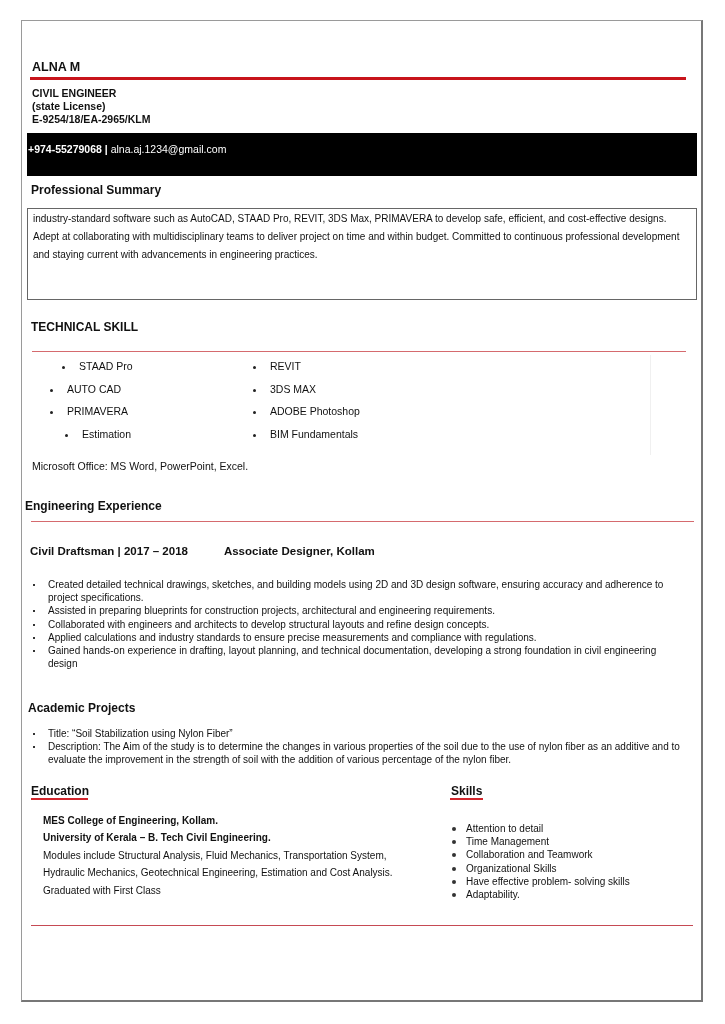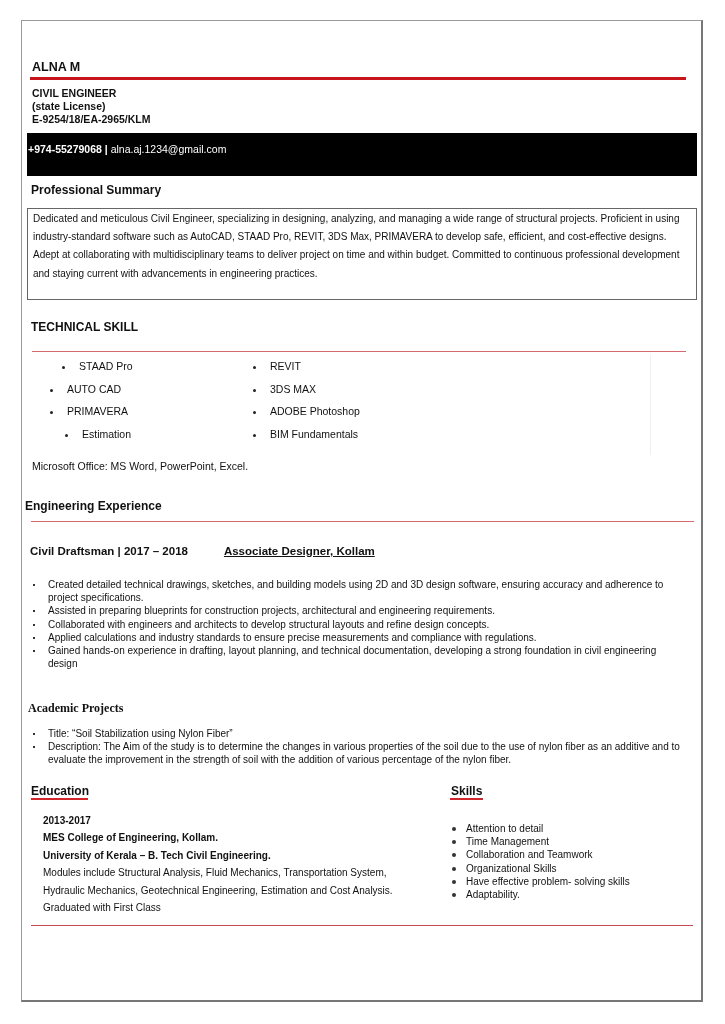--- a/index.html
+++ b/index.html
@@ -18,21 +18,21 @@
   .summary-box { left: 27px; top: 208px; width: 670px; height: 92px; border: 1px solid #666;
                  box-sizing: border-box; padding: 1px 5px; font-size: 10px; line-height: 18.2px; }
   .redline { height: 1px; background: #d56a6e; }
   .skills-grid { left: 50px; top: 360px; font-size: 10.5px; }
   .skill { position: absolute; white-space: nowrap; }
   .bullet-dot { display: inline-block; width: 3px; height: 3px; background: #222; border-radius: 50%;
                 vertical-align: middle; margin-right: 14px; }
   .faint-vline { left: 650px; top: 355px; width: 1px; height: 100px; background: #f0f0f0; }
   .office { left: 32px; top: 460px; font-size: 10.5px; }
   .job { left: 30px; top: 545px; font-size: 11.5px; font-weight: bold; white-space: nowrap; }
-  .job .role2 { margin-left: 36px; text-decoration: underline; }
+  .job .role2 { margin-left: 36px; }
   ul.exp { position: absolute; left: 32px; top: 578px; width: 656px; margin: 0; padding: 0; list-style: none;
            font-size: 10px; line-height: 13.2px; }
   ul.exp li { position: relative; padding-left: 16px; }
   ul.exp li .sq { position: absolute; left: 1px; top: 6px; width: 2px; height: 2px; background: #333; }
   .edu-block { left: 43px; top: 812px; font-size: 10px; line-height: 17.4px; }
   .edu-block .b { font-weight: bold; }
   ul.soft { position: absolute; left: 452px; top: 822px; margin: 0; padding: 0; list-style: none;
             font-size: 10px; line-height: 13.2px; }
   ul.soft li { position: relative; padding-left: 14px; }
   ul.soft li .dot { position: absolute; left: 0; top: 5px; width: 4px; height: 4px; border-radius: 50%; background: #333; }
@@ -49,21 +49,20 @@
   <div>CIVIL ENGINEER</div>
   <div>(state License)</div>
   <div>E-9254/18/EA-2965/KLM</div>
 </div>
 <div class="abs contact">
   <b>+974-55279068</b><b> | </b><span>alna.aj.1234@gmail.com</span>
 </div>
 
 <div class="abs h" style="left:31px; top:183px;">Professional Summary</div>
 <div class="abs summary-box">
-  <div>Dedicated and meticulous Civil Engineer,  specializing in designing, analyzing, and managing a wide range of structural projects. Proficient in using</div>
   <div>industry-standard software such as AutoCAD, STAAD Pro, REVIT, 3DS Max, PRIMAVERA to develop safe, efficient, and cost-effective designs.</div>
   <div>Adept at collaborating with multidisciplinary teams to deliver project on time and within budget. Committed to continuous professional development</div>
   <div>and staying current with advancements in engineering practices.</div>
 </div>
 
 <div class="abs h" style="left:31px; top:320px;">TECHNICAL SKILL</div>
 <div class="abs redline" style="left:32px; top:351px; width:654px;"></div>
 <div class="abs faint-vline"></div>
 <div class="abs skills-grid">
   <div class="skill" style="left:12px; top:0;text-align:center;"><span class="bullet-dot"></span><span>STAAD Pro</span></div>
@@ -83,30 +82,29 @@
   <span>Civil Draftsman | 2017 – 2018</span><span class="role2">Associate Designer, Kollam</span>
 </div>
 <ul class="exp">
   <li><span class="sq"></span><span>Created detailed technical drawings, sketches, and building models using 2D and 3D design software, ensuring accuracy and adherence to project specifications.</span></li>
   <li><span class="sq"></span><span>Assisted in preparing blueprints for construction projects, architectural and engineering requirements.</span></li>
   <li><span class="sq"></span><span>Collaborated with engineers and architects to develop structural layouts and refine design concepts.</span></li>
   <li><span class="sq"></span><span>Applied calculations and industry standards to ensure precise measurements and compliance with regulations.</span></li>
   <li><span class="sq"></span><span>Gained hands-on experience in drafting, layout planning, and technical documentation, developing a strong foundation in civil engineering design</span></li>
 </ul>
 
-<div class="abs h" style="left:28px; top:701px;font-family:Liberation Serif, serif;">Academic Projects</div>
+<div class="abs h" style="left:28px; top:701px;">Academic Projects</div>
 <ul class="exp" style="top:727px;">
   <li><span class="sq"></span><span>Title: “Soil Stabilization using Nylon Fiber”</span></li>
   <li><span class="sq"></span><span>Description: The Aim of the study is to determine the changes in various properties of the soil due to the use of nylon fiber as an additive and to evaluate the improvement in the strength of soil with the addition of various percentage of the nylon fiber.</span></li>
 </ul>
 
 <div class="abs h" style="left:31px; top:784px;">Education</div>
 <div class="abs underline-red" style="left:31px; top:798px; width:57px;"></div>
 <div class="abs edu-block">
-  <div class="b">2013-2017</div>
   <div class="b">MES College of Engineering, Kollam.</div>
   <div class="b">University of Kerala – B. Tech Civil Engineering.</div>
   <div>Modules include Structural Analysis, Fluid Mechanics, Transportation System,</div>
   <div>Hydraulic Mechanics, Geotechnical Engineering, Estimation and Cost Analysis.</div>
   <div>Graduated with First Class</div>
 </div>
 
 <div class="abs h" style="left:451px; top:784px;">Skills</div>
 <div class="abs underline-red" style="left:450px; top:798px; width:33px;"></div>
 <ul class="soft">

